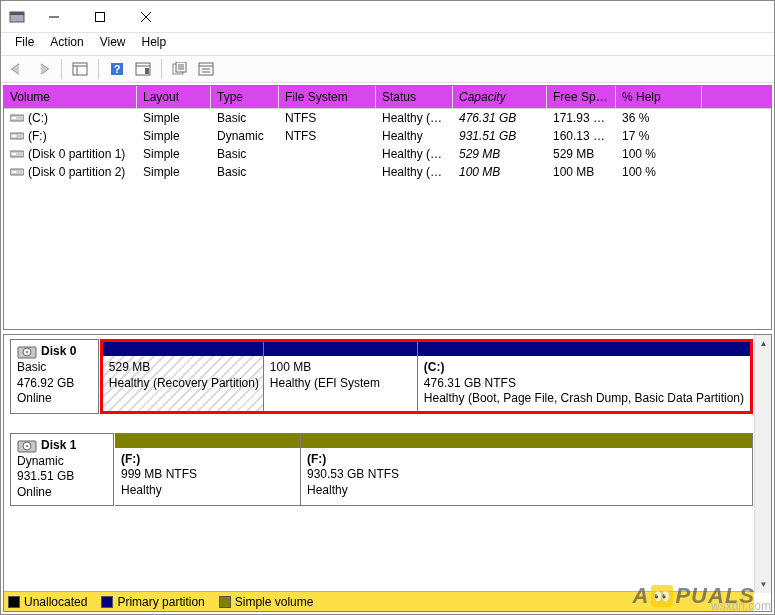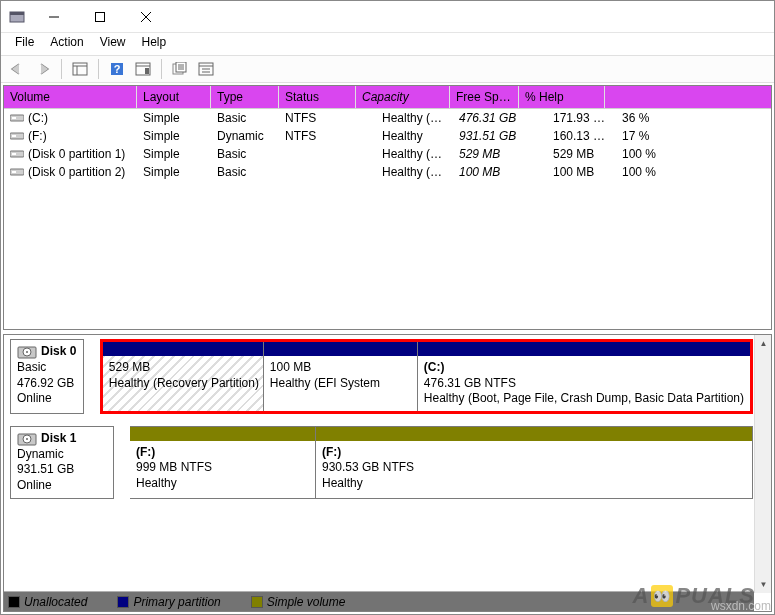--- a/index.html
+++ b/index.html
@@ -28,41 +28,41 @@
     .vl-body { flex: 1; overflow: auto; }
     .vl-row { display: flex; padding: 1px 0; }
     .vl-row .cell { padding: 1px 6px; overflow: hidden; white-space: nowrap; text-overflow: ellipsis; }
     .vl-row .cell.volcell { display: flex; align-items: center; gap: 4px; }
     .disk-icon { width: 14px; height: 10px; display: inline-block; }
     
     .col-volume { width: 133px; } .col-layout { width: 74px; } .col-type { width: 68px; } .col-fs { width: 97px; } .col-status { width: 77px; } .col-capacity { width: 94px; font-style: italic; } .col-free { width: 69px; } .col-pctfree { width: 86px; }
     
     .disk-map { flex: 1; border: 1px solid #828282; margin-top: 4px; display: flex; flex-direction: column; position: relative; }
     .disk-map-body { flex: 1; padding: 4px 18px 4px 6px; overflow: auto; }
-    .disk-row { display: flex; margin-bottom: 12px; gap: 16px; }
+    .disk-row { display: flex; margin-bottom: 19px; gap: 1px; }
     .disk-label { width: 104px; border: 1px solid #7a7a7a; background: #fff; padding: 4px 6px; display: flex; flex-direction: column; gap: 0; line-height: 1.3; }
     .disk-label .icon-row { display: flex; align-items: center; gap: 4px; }
     .disk-label b { font-weight: bold; }
     .partitions { flex: 1; display: flex; border: 1px solid #7a7a7a; border-left: none; }
     .partition { border-left: 1px solid #7a7a7a; display: flex; flex-direction: column; overflow: hidden; }
     .partition:first-child { border-left: none; }
     .part-stripe { height: 14px; }
     .part-body { flex: 1; padding: 4px 6px; line-height: 1.3; overflow: hidden; white-space: nowrap; }
     .stripe-primary { background: #000080; }
     .stripe-simple { background: #808000; }
     .hatched { background-image: repeating-linear-gradient(135deg, #ddd 0, #ddd 2px, #fff 2px, #fff 7px); }
     
     .highlight-box { border: 3px solid #ff0000; }
     
     .disk-scrollbar { position: absolute; right: 0; top: 0; bottom: 18px; width: 17px; background: #f0f0f0; border-left: 1px solid #ddd; }
     .scroll-arrow { width: 17px; height: 17px; display: flex; align-items: center; justify-content: center; font-size: 8px; color: #555; }
     .scroll-arrow.up { position: absolute; top: 0; }
     .scroll-arrow.down { position: absolute; bottom: 0; }
     
-    .legend { height: 20px; border-top: 1px solid #b0b0b0; display: flex; align-items: center; padding-left: 4px; gap: 20px; background: #737373; margin-right: 17px; font-style: italic; }
+    .legend { height: 20px; border-top: 1px solid #b0b0b0; display: flex; align-items: center; padding-left: 4px; gap: 4px; background: #fde047; margin-right: 17px; }
     .legend-item { display: flex; align-items: center; gap: 4px; margin-right: 10px; }
     .legend-swatch { width: 12px; height: 12px; border: 1px solid #555; }
     
     .watermark { position: absolute; right: 20px; bottom: 6px; font-size: 22px; font-weight: bold; color: #555; font-style: italic; opacity: 0.7; letter-spacing: 1px; display:flex; align-items:center; gap:2px;}
     .watermark .ybox { display:inline-flex; width:22px; height:22px; background:#ffce00; border-radius:3px; align-items:center; justify-content:center; font-size:14px; color:#333; font-style:normal;}
     .sourceh { position: absolute; right: 4px; bottom: 2px; font-size: 12px; color: #bbb; }
   </style>
 </head>
 <body>
 
@@ -153,20 +153,21 @@
         </svg>
       </div>
   </div>
 
   <div class="content">
     <div class="volume-list">
       <div class="vl-header">
         <div class="col col-volume">Volume</div>
         <div class="col col-layout">Layout</div>
         <div class="col col-type">Type</div>
+        <div class="col col-fs">File System</div>
         <div class="col col-status">Status</div>
         <div class="col col-capacity">Capacity</div>
         <div class="col col-free">Free Spa...</div>
         <div class="col col-pctfree">% Help</div>
       </div>
       <div class="vl-body" id="vl-body">
           <div class="vl-row">
             <div class="cell col-volume volcell">
               <svg class="disk-icon" viewBox="0 0 14 10">
                 <rect x="0" y="2" width="14" height="6" rx="1" fill="#d0d0d0" stroke="#777"></rect>

